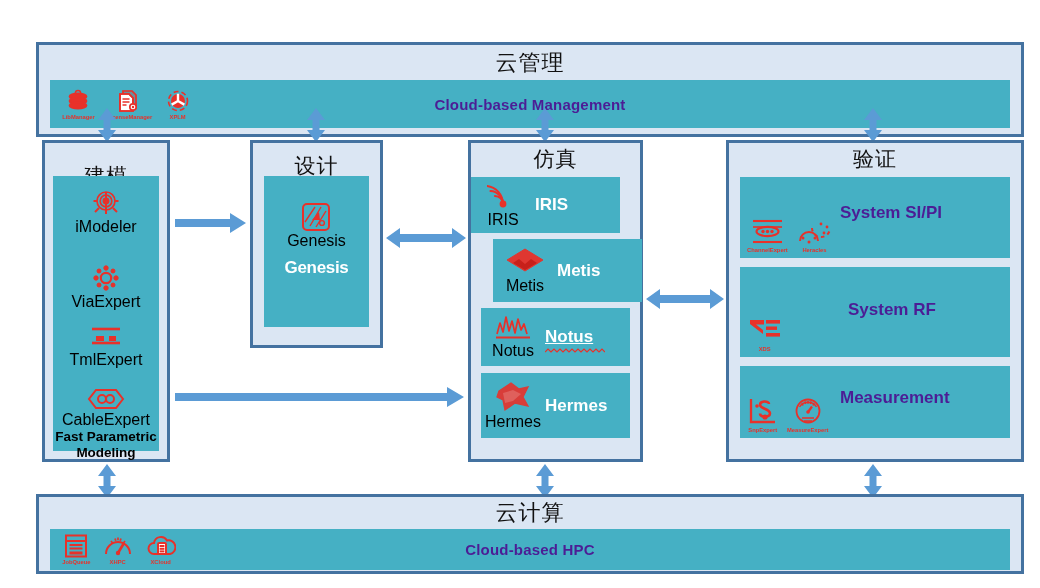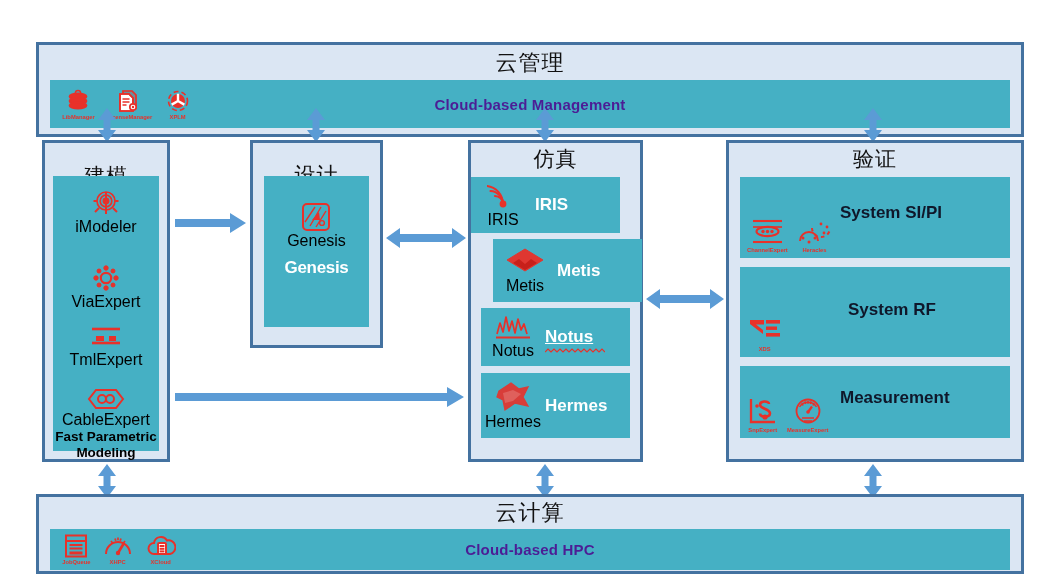--- a/index.html
+++ b/index.html
@@ -128,21 +128,21 @@
     height: 5px;
   }
 
   
   .valrow {
     position: absolute;
     background: #45b0c4;
   }
   .valrow .vtitle {
     position: absolute;
-    color: #0f172a;
+    color: #4c1d95;
     font-size: 17px;
     font-weight: bold;
   }
   .valrow .vicons {
     position: absolute;
     left: 8px; bottom: 5px;
     display: flex;
     align-items: flex-end;
     gap: 10px;
   }
@@ -281,21 +281,21 @@
       </div>
 
       <div style="margin-top:auto; margin-bottom:10px; text-align:center; color:#000000; font-size:13.5px; font-weight:bold; line-height:16px;">
         <div>Fast Parametric</div>
         <div>Modeling</div>
       </div>
     </div>
   </div>
 
   <div class="panel" style="left:250px; top:140px; width:133px; height:208px;">
-    <div class="panel-title" style="font-size:21px; line-height:28px; padding-top:18px;">设计</div>
+    <div class="panel-title" style="font-size:21px; line-height:28px; padding-top:9px;">设计</div>
 
     <div class="teal" style="position:absolute; left:11px; top:33px; right:11px; bottom:18px; display:flex; flex-direction:column; align-items:center; padding-top:26px;">
       <div class="mod-item">
         <svg class="ic" width="30" height="30" viewBox="0 0 30 30">
           <rect x="2" y="2" width="26" height="26" rx="4" fill="none" stroke="#e8312a" stroke-width="2"></rect>
           <g stroke="#e8312a" stroke-width="1.4" fill="none">
             <path d="M4 20 L14 5 M9 24 L20 5 M15 25 L25 9"></path>
             <path d="M11 18 L18 10 L19 18 Z" fill="#e8312a" stroke="none"></path>
             <circle cx="21" cy="21" r="2.4"></circle>
           </g>

